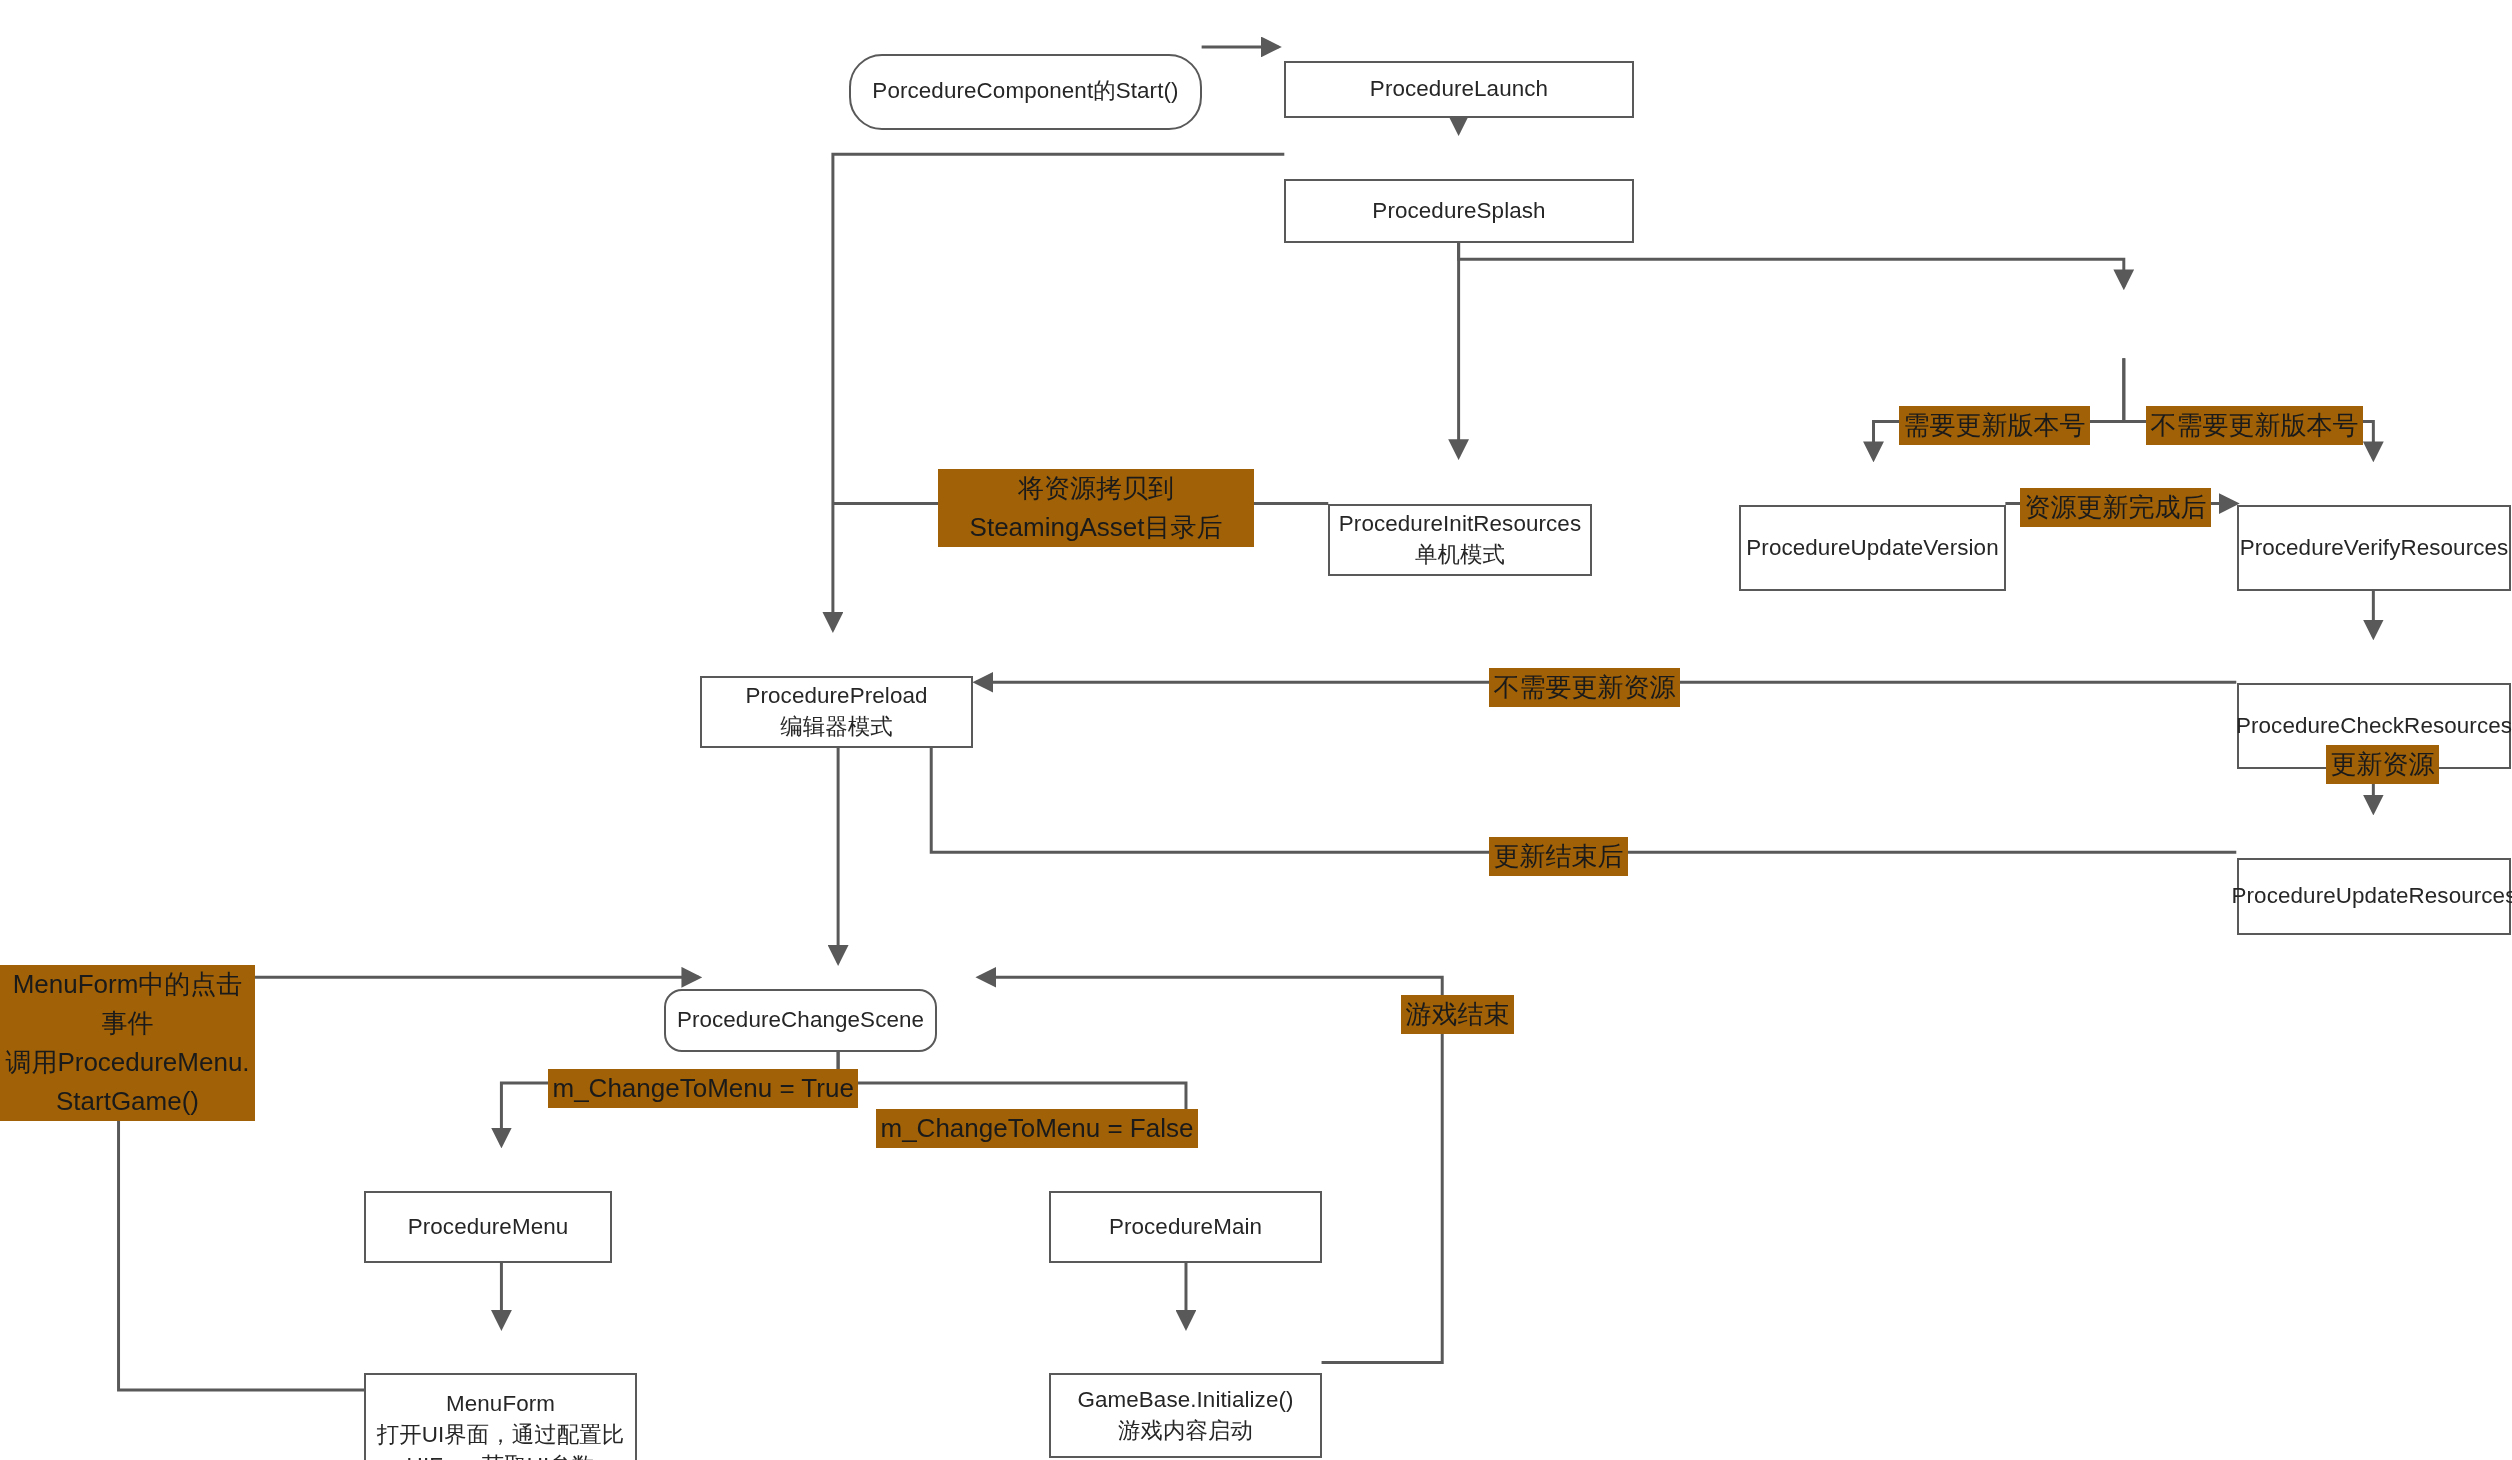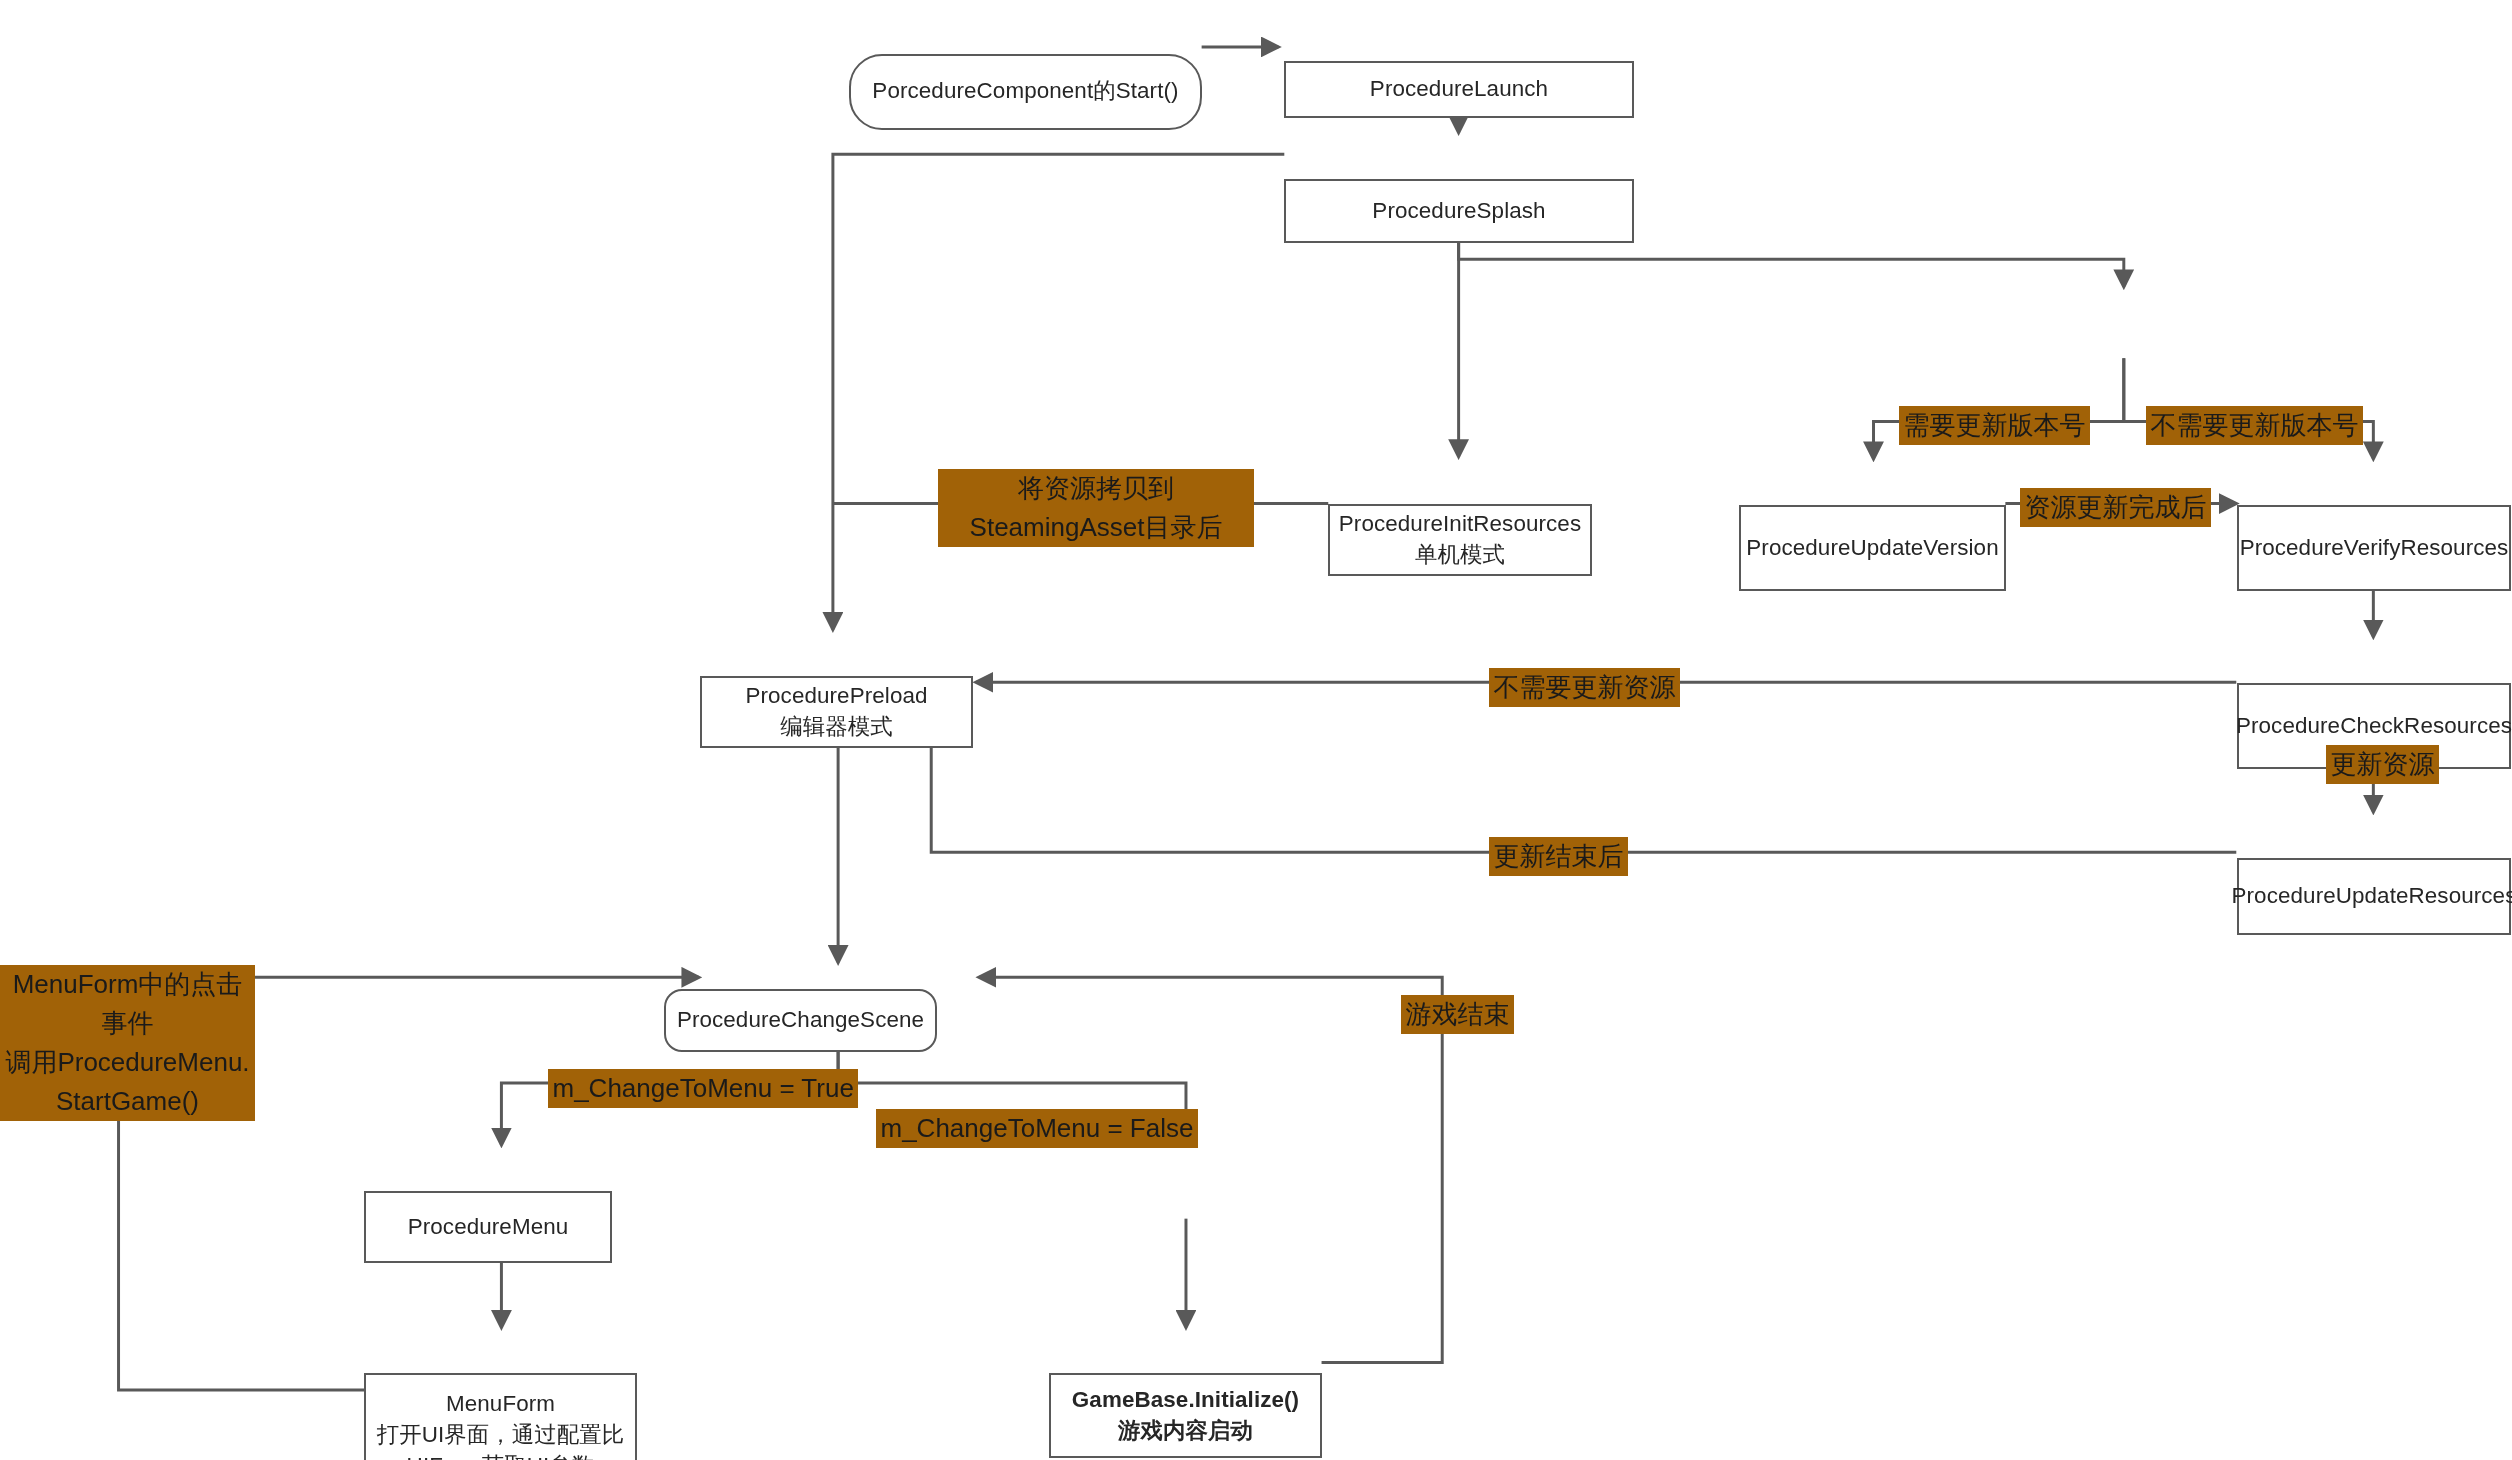--- a/index.html
+++ b/index.html
@@ -158,28 +158,31 @@
   </div>
 
   <div class="node" style="left:664px; top:945px; width:273px; height:63px;border-radius:18px;">
     <span class="ln">ProcedureChangeScene</span>
   </div>
 
   <div class="node" style="left:364px; top:1147px; width:248px; height:72px;">
     <span class="ln">ProcedureMenu</span>
   </div>
 
+  <div class="node" style="left:1049px; top:1147px; width:273px; height:72px;">
+    <span class="ln">ProcedureMain</span>
+  </div>
 
   <div class="node" style="left:364px; top:1329px; width:273px; height:125px;">
     <span class="ln">MenuForm</span>
     <span class="ln">打开UI界面，通过配置比</span>
     <span class="ln">UIForm获取UI参数</span>
   </div>
 
-  <div class="node" style="left:1049px; top:1329px; width:273px; height:85px;font-weight:bold;">
+  <div class="node" style="left:1049px; top:1329px; width:273px; height:85px;">
     <span class="ln">GameBase.Initialize()</span>
     <span class="ln">游戏内容启动</span>
   </div>
 
   <div class="edge-label multi" style="left:938px; top:469px; width:307px; text-align:center;">
     <span class="ln">将资源拷贝到</span>
     <span class="ln">SteamingAsset目录后</span>
   </div>
 
   <div class="edge-label" style="left:1899px; top:406px;">

